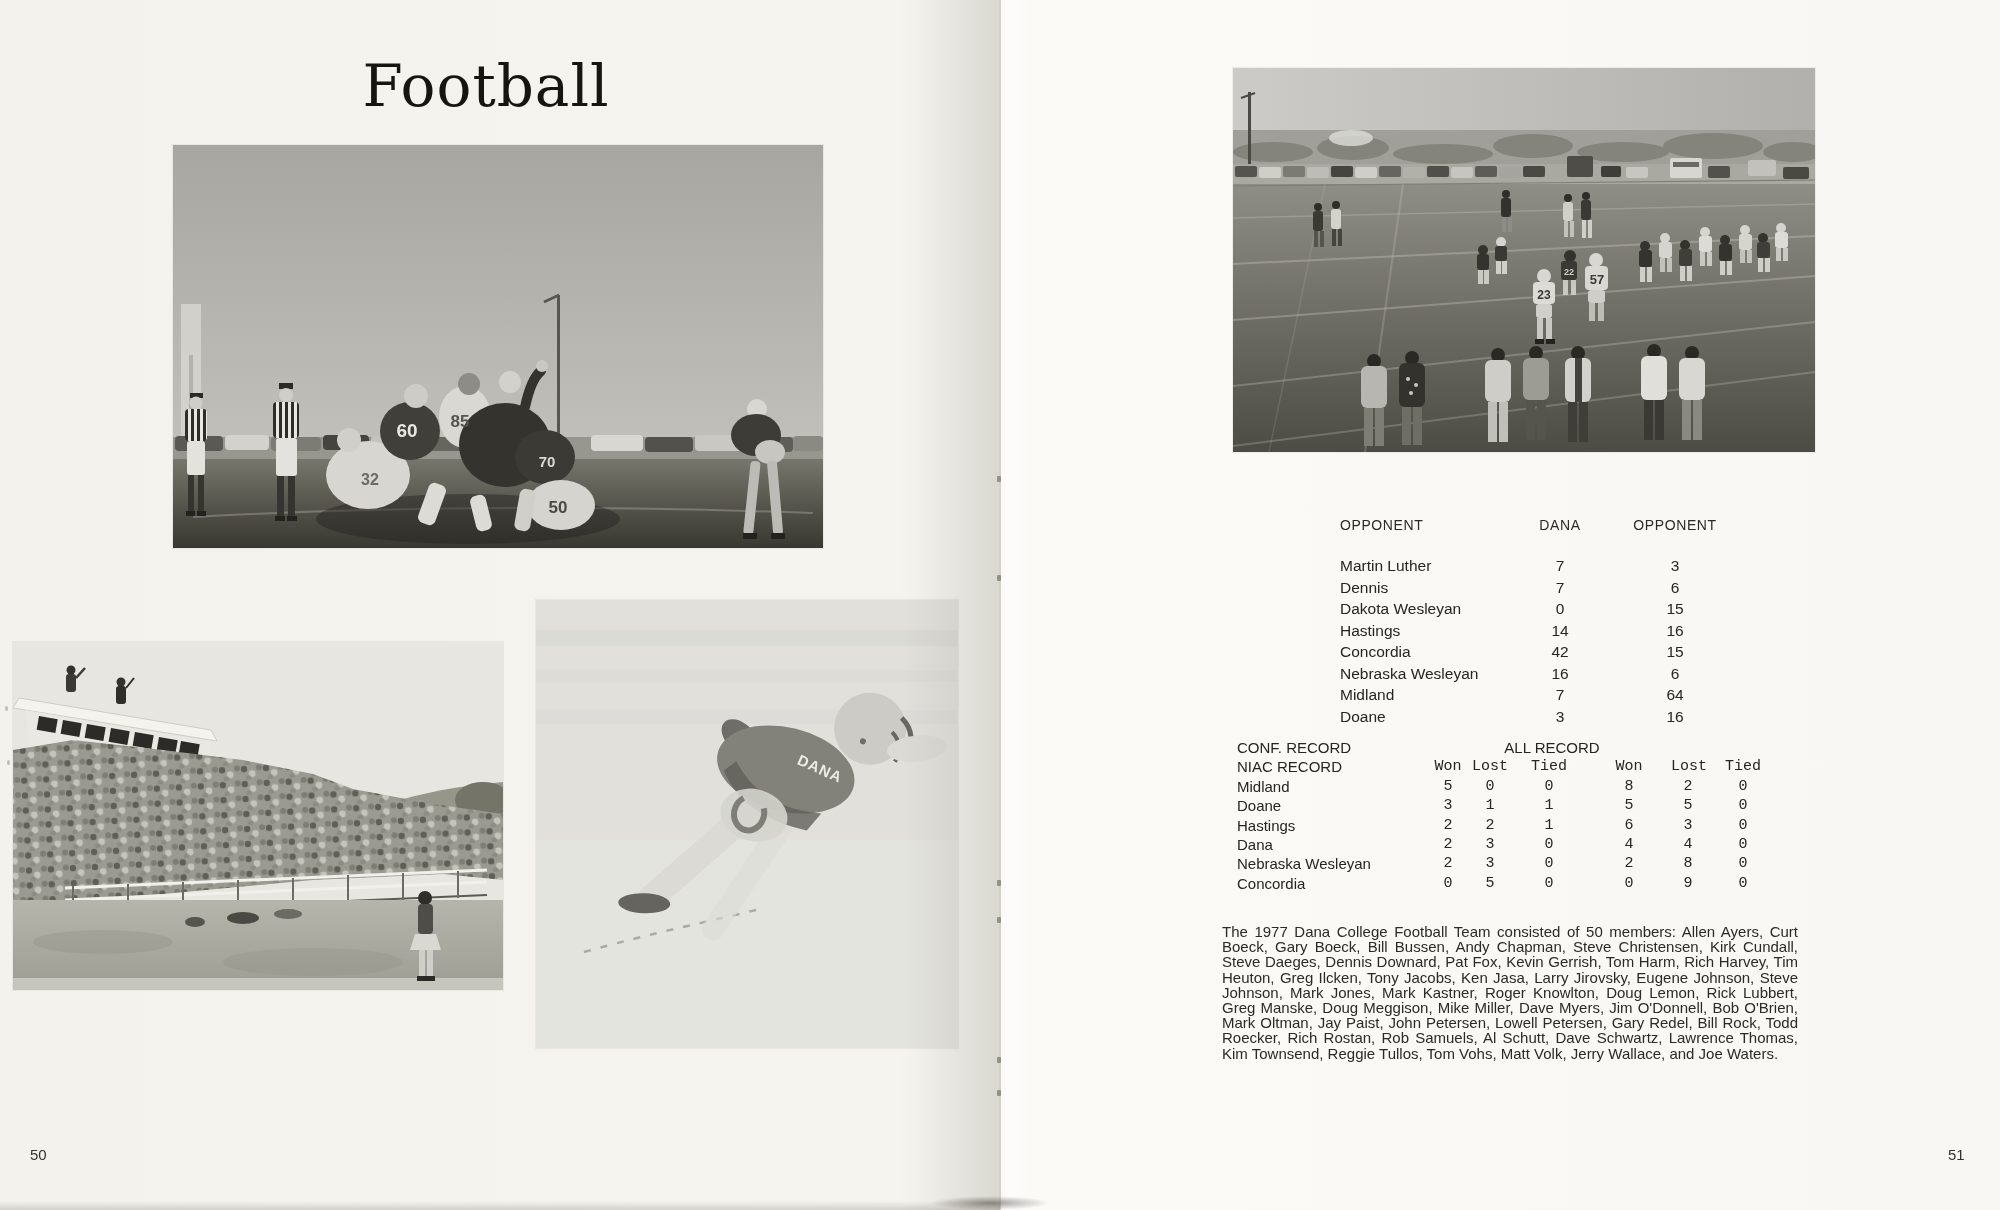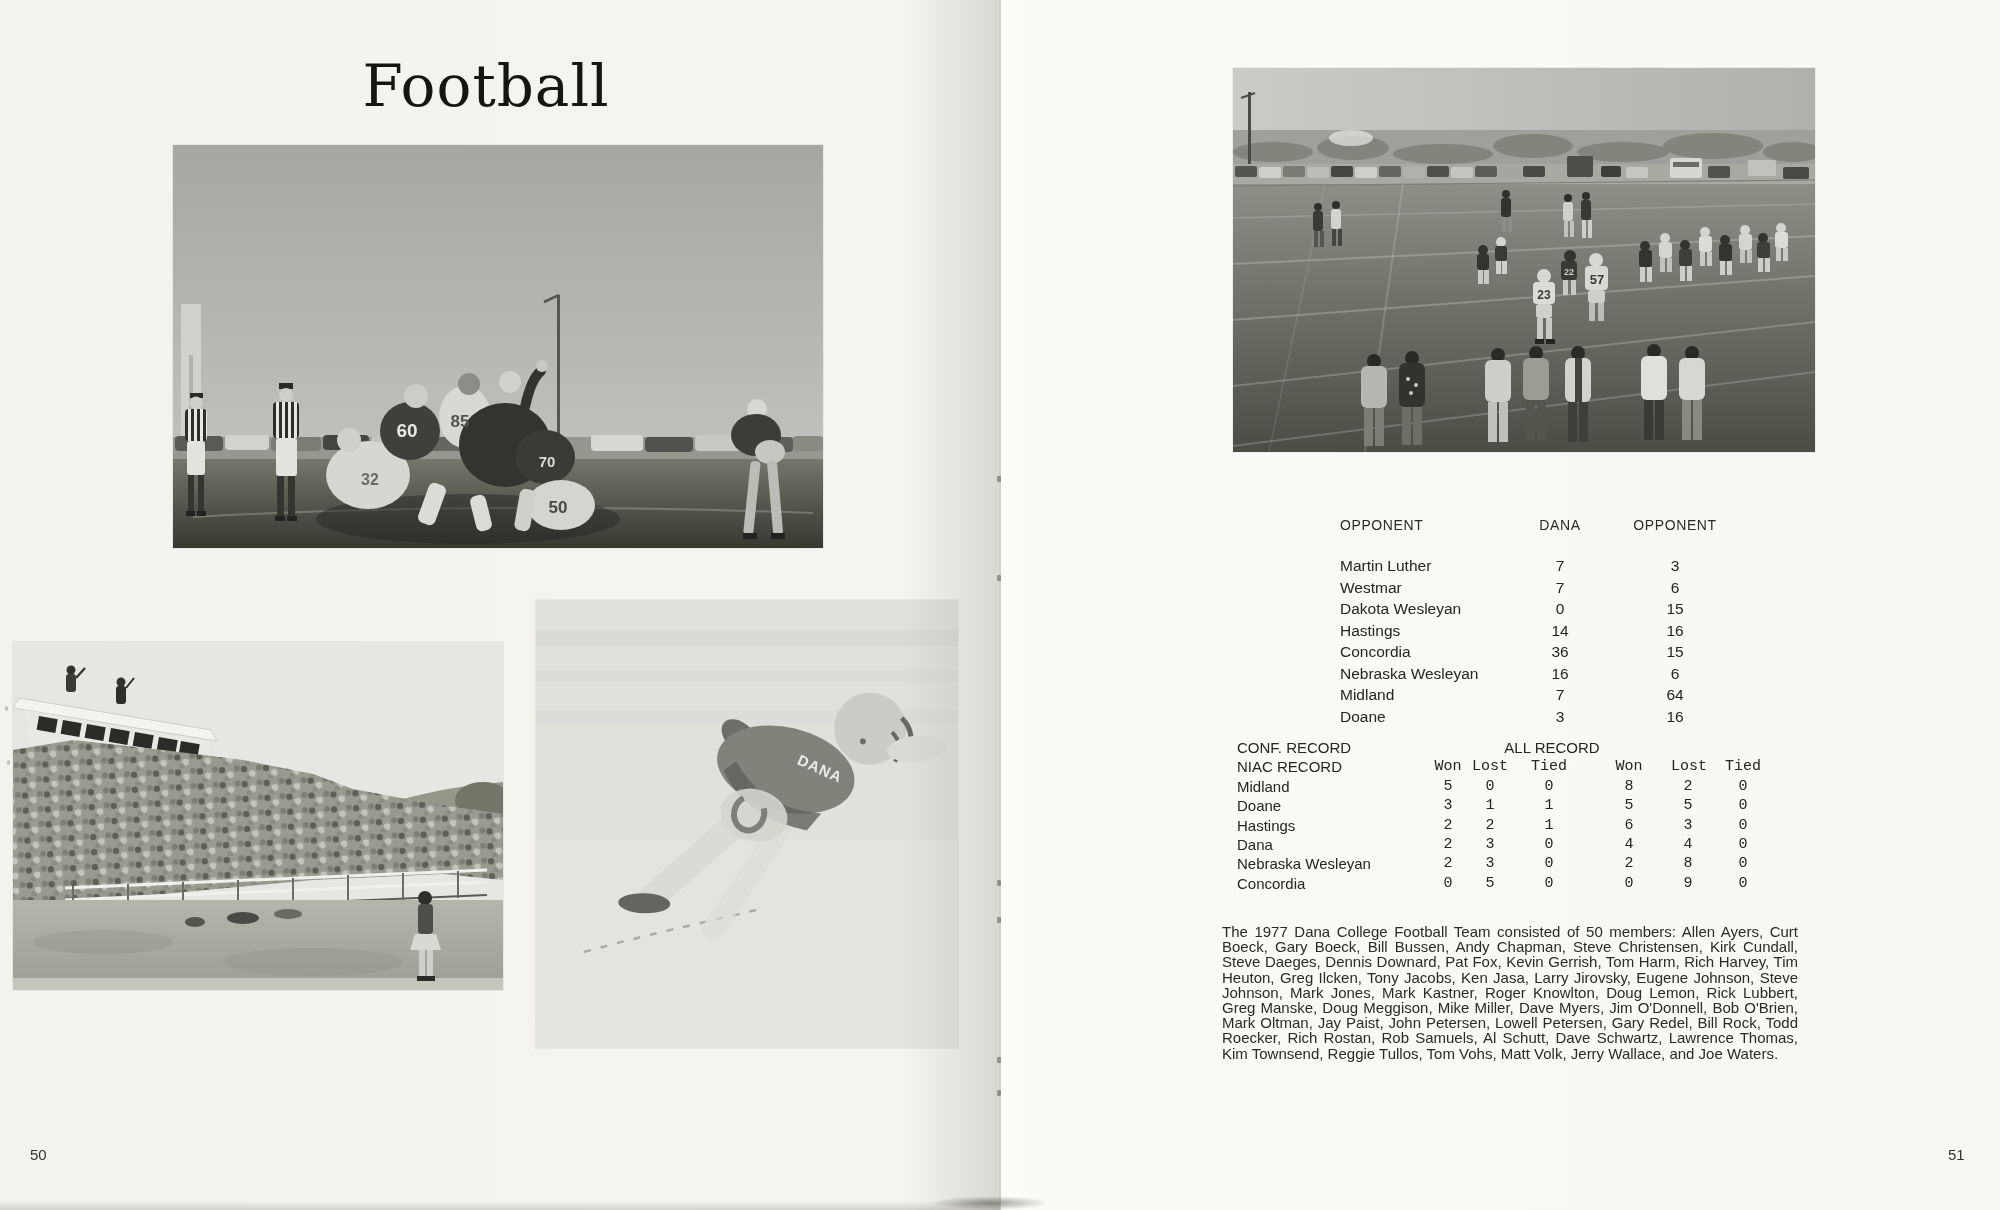--- a/index.html
+++ b/index.html
@@ -506,37 +506,37 @@
         <span class="c1">OPPONENT</span>
         <span class="c2">DANA</span>
         <span class="c3">OPPONENT</span>
       </div>
       <div class="drow">
         <span class="c1">Martin Luther</span>
         <span class="c2">7</span>
         <span class="c3">3</span>
       </div>
       <div class="drow">
-        <span class="c1">Westmar</span>
+        <span class="c1">Dennis</span>
         <span class="c2">7</span>
         <span class="c3">6</span>
       </div>
       <div class="drow">
         <span class="c1">Dakota Wesleyan</span>
         <span class="c2">0</span>
         <span class="c3">15</span>
       </div>
       <div class="drow">
         <span class="c1">Hastings</span>
         <span class="c2">14</span>
         <span class="c3">16</span>
       </div>
       <div class="drow">
         <span class="c1">Concordia</span>
-        <span class="c2">36</span>
+        <span class="c2">42</span>
         <span class="c3">15</span>
       </div>
       <div class="drow">
         <span class="c1">Nebraska Wesleyan</span>
         <span class="c2">16</span>
         <span class="c3">6</span>
       </div>
       <div class="drow">
         <span class="c1">Midland</span>
         <span class="c2">7</span>

